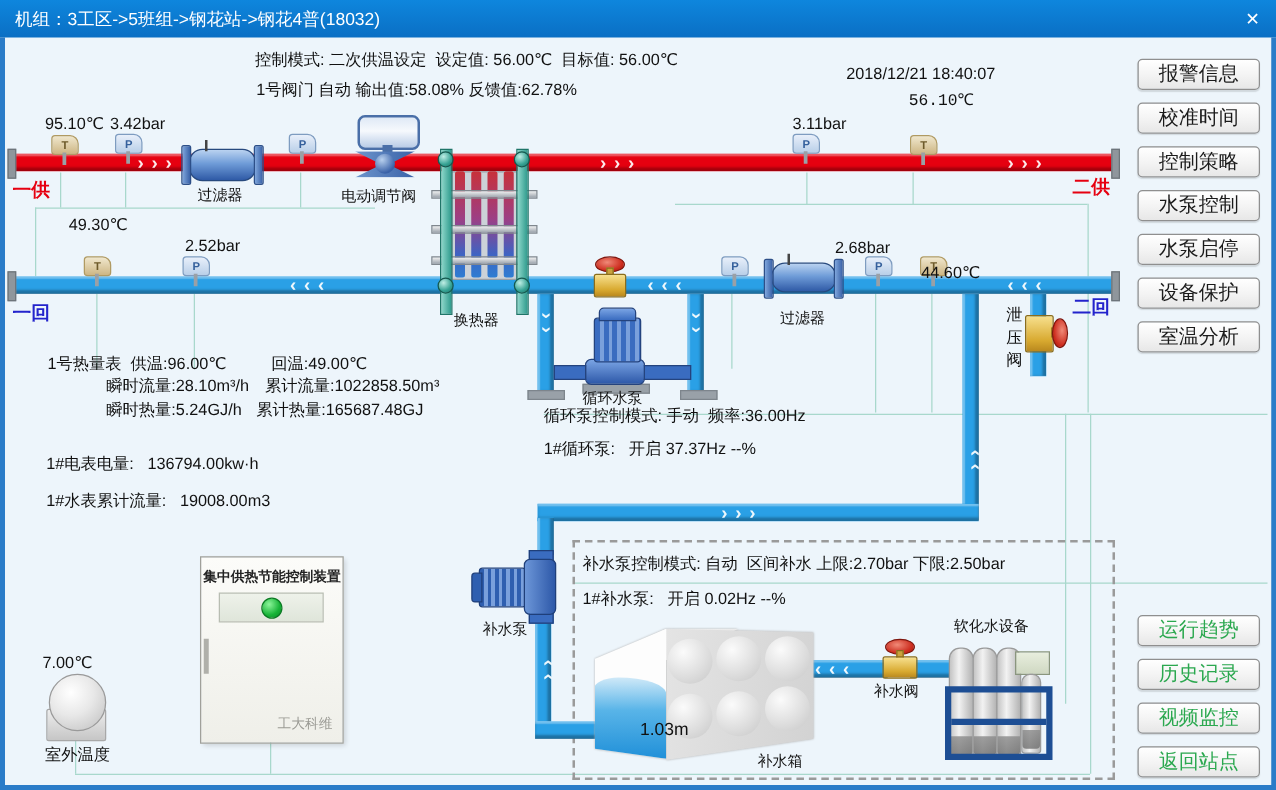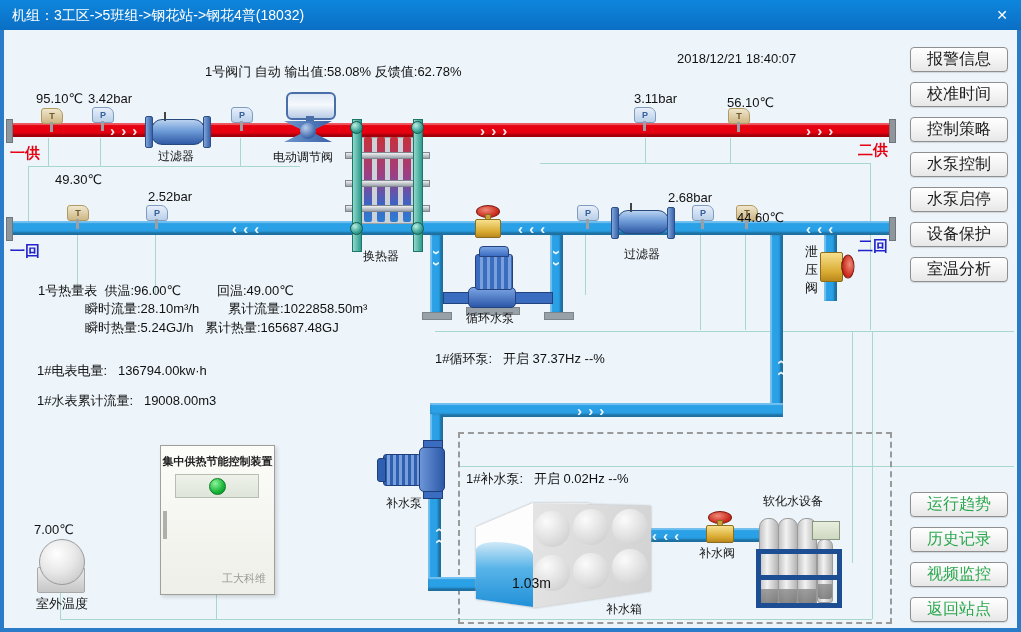--- a/index.html
+++ b/index.html
@@ -259,44 +259,47 @@
   <div class="sensor t" style="left:728px;top:108px;">T</div>
   <div class="sensor t" style="left:67px;top:205px;">T</div>
   <div class="sensor p" style="left:146px;top:205px;">P</div>
   <div class="sensor p" style="left:577px;top:205px;">P</div>
   <div class="sensor p" style="left:692px;top:205px;">P</div>
   <div class="sensor t" style="left:736px;top:205px;">T</div>
 
   <div class="txt" style="left:36px;top:91px;">95.10℃</div>
   <div class="txt" style="left:88px;top:91px;">3.42bar</div>
   <div class="txt" style="left:634px;top:91px;">3.11bar</div>
-  <div class="txt" style="left:727px;top:95px;">56.10℃</div>
+  <div class="txt" style="left:727px;top:73px;font-family:Liberation Mono, monospace;">56.10℃</div>
   <div class="txt" style="left:55px;top:172px;text-align:center;">49.30℃</div>
   <div class="txt" style="left:148px;top:189px;">2.52bar</div>
   <div class="txt" style="left:668px;top:190px;">2.68bar</div>
   <div class="txt" style="left:737px;top:190px;margin-top:20px;">44.60℃</div>
 
   <div class="txt" style="left:10px;top:145px;font-size:15px;font-weight:bold;color:#e60010;">一供</div>
   <div class="txt" style="left:858px;top:142px;font-size:15px;font-weight:bold;color:#e60010;">二供</div>
   <div class="txt" style="left:10px;top:243px;font-size:15px;font-weight:bold;color:#2323cc;">一回</div>
   <div class="txt" style="left:858px;top:238px;font-size:15px;font-weight:bold;color:#2323cc;">二回</div>
 
   <div class="txt" style="left:38px;top:283px;">1号热量表  供温:96.00℃</div>
   <div class="txt" style="left:217px;top:283px;">回温:49.00℃</div>
   <div class="txt" style="left:85px;top:301px;">瞬时流量:28.10m³/h</div>
-  <div class="txt" style="left:212px;top:301px;margin-left:16px;">累计流量:1022858.50m³</div>
+  <div class="txt" style="left:212px;top:301px;">累计流量:1022858.50m³</div>
   <div class="txt" style="left:85px;top:320px;">瞬时热量:5.24GJ/h</div>
   <div class="txt" style="left:205px;top:320px;">累计热量:165687.48GJ</div>
   <div class="txt" style="left:37px;top:363px;">1#电表电量:   136794.00kw·h</div>
   <div class="txt" style="left:37px;top:393px;">1#水表累计流量:   19008.00m3</div>
 
+  <div class="txt" style="left:435px;top:325px;">循环泵控制模式: 手动  频率:36.00Hz</div>
   <div class="txt" style="left:435px;top:351px;">1#循环泵:   开启 37.37Hz --%</div>
 
+  <div class="txt" style="left:466px;top:443px;">补水泵控制模式: 自动  区间补水 上限:2.70bar 下限:2.50bar</div>
   <div class="txt" style="left:466px;top:471px;">1#补水泵:   开启 0.02Hz --%</div>
 
+  <div class="txt" style="left:204px;top:40px;">控制模式: 二次供温设定  设定值: 56.00℃  目标值: 56.00℃</div>
   <div class="txt" style="left:205px;top:64px;">1号阀门 自动 输出值:58.08% 反馈值:62.78%</div>
   <div class="txt" style="left:677px;top:51px;">2018/12/21 18:40:07</div>
 
   <button class="btn" style="top:47px;">报警信息</button>
   <button class="btn" style="top:82px;">校准时间</button>
   <button class="btn" style="top:117px;">控制策略</button>
   <button class="btn" style="top:152px;">水泵控制</button>
   <button class="btn" style="top:187px;">水泵启停</button>
   <button class="btn" style="top:222px;">设备保护</button>
   <button class="btn" style="top:257px;">室温分析</button>

